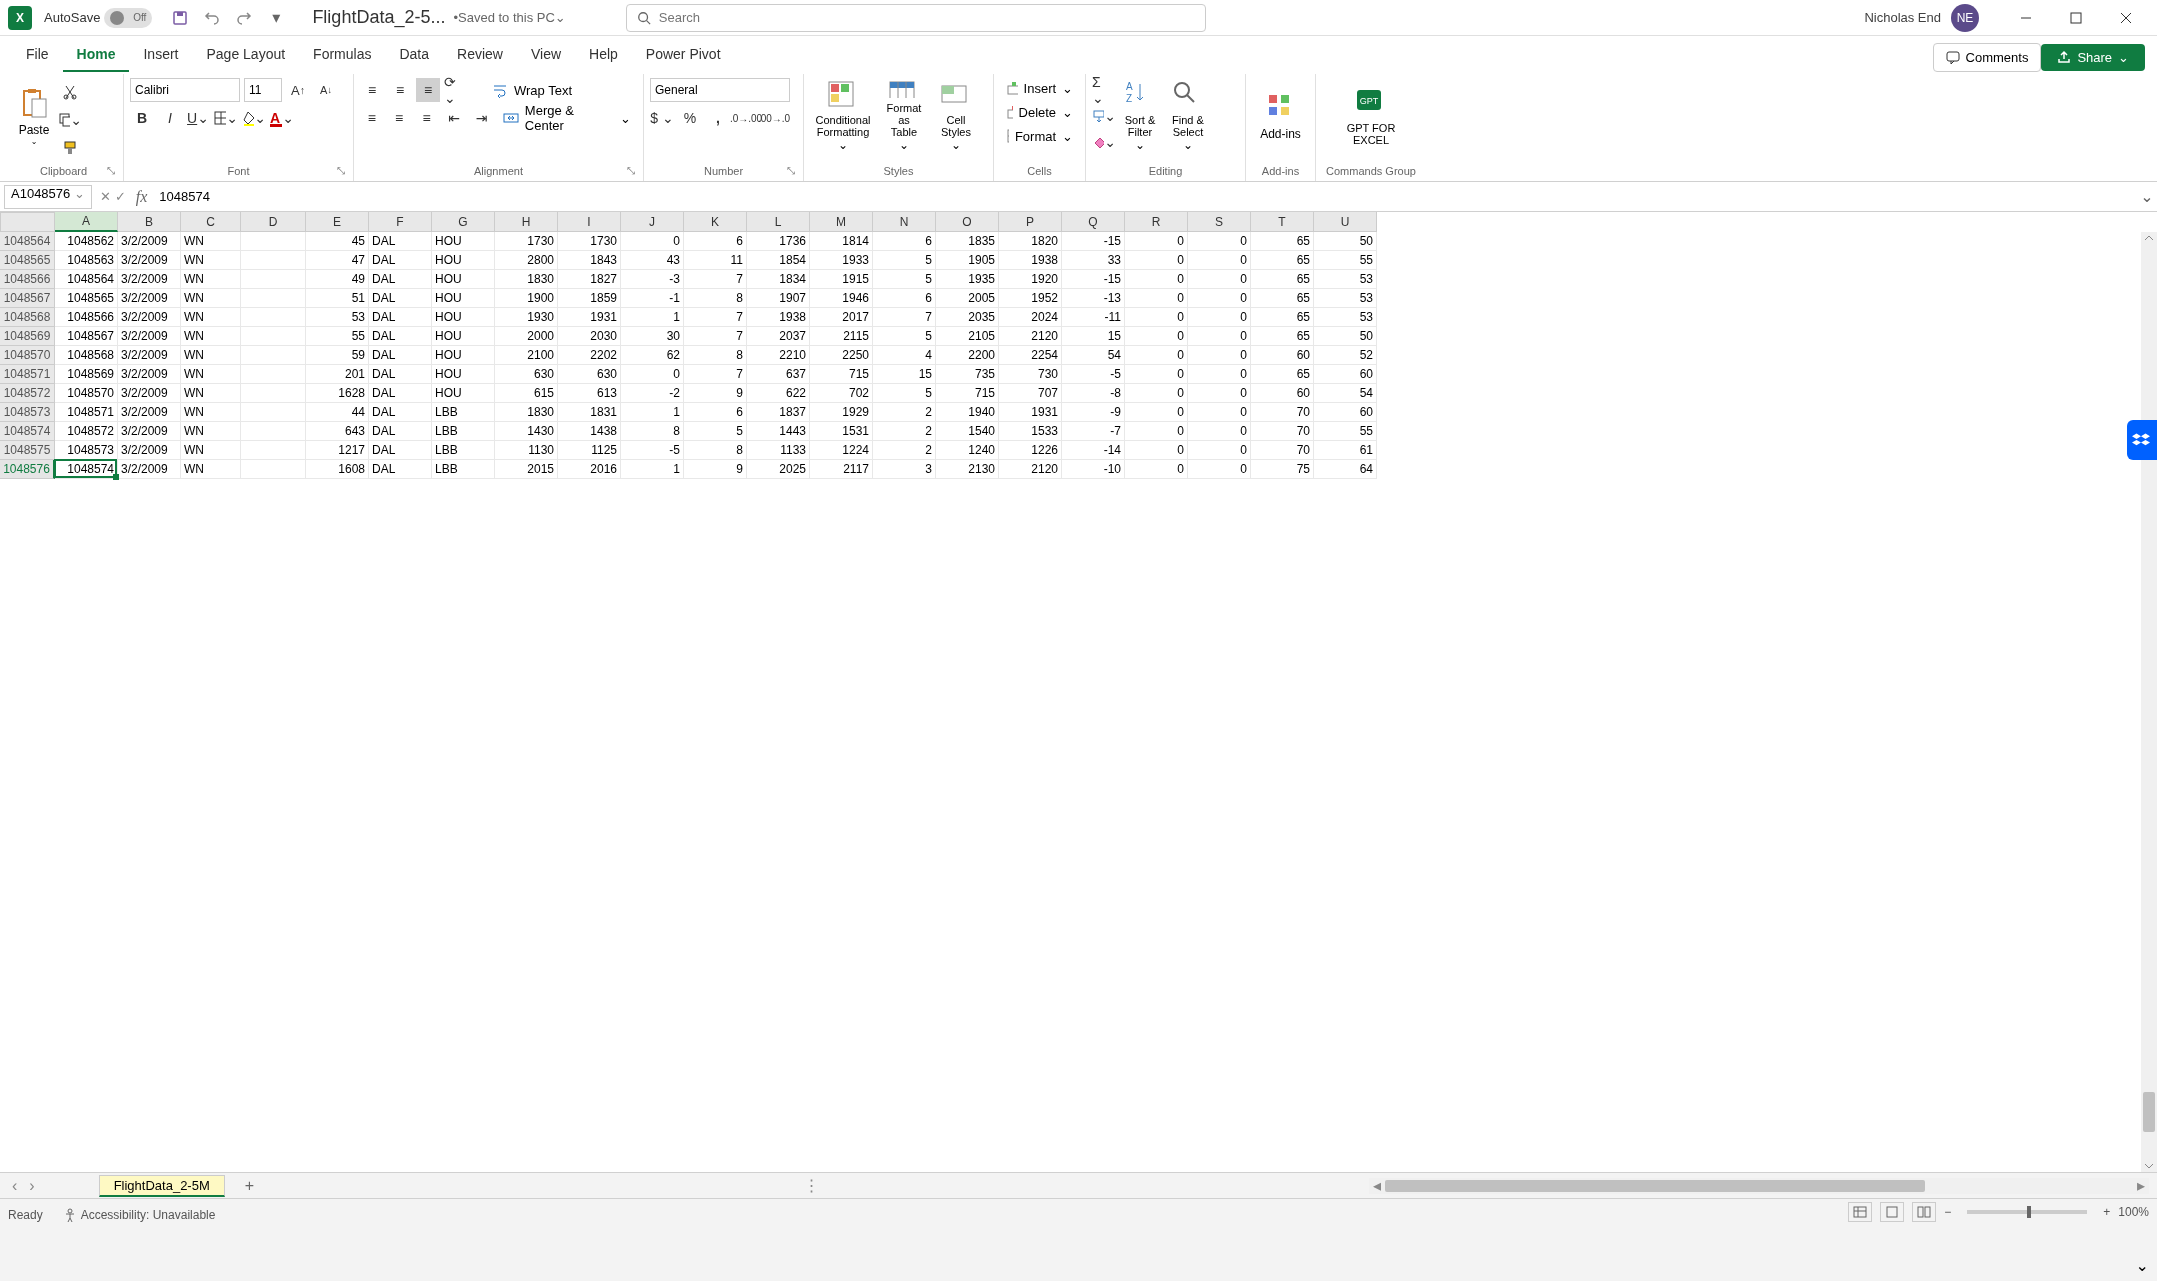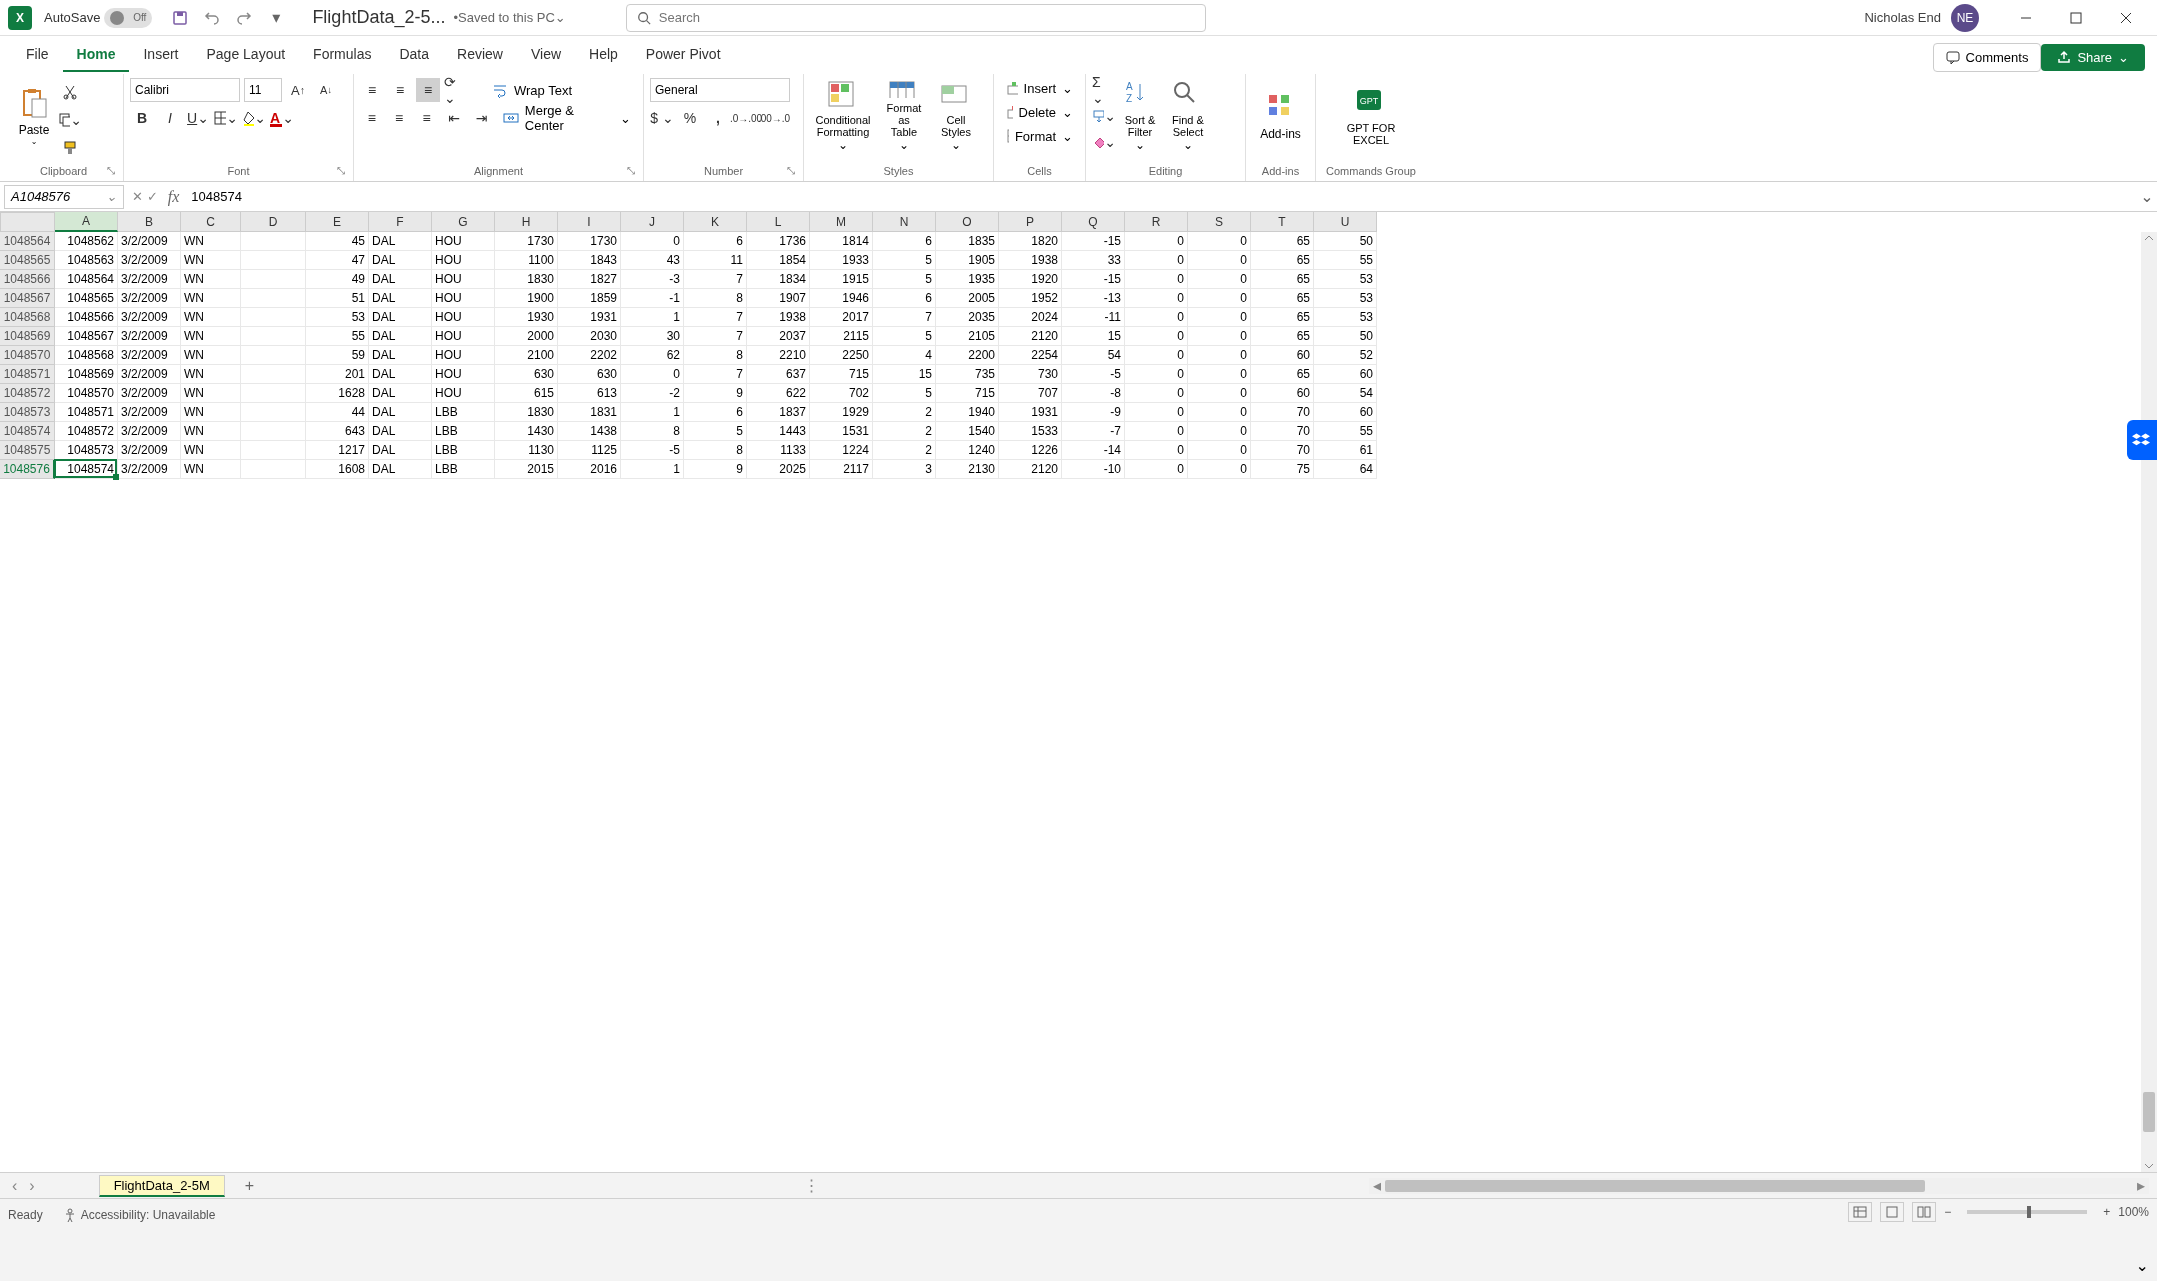--- a/index.html
+++ b/index.html
@@ -42,21 +42,21 @@
 .ribbon-big-btn svg, .ribbon-big-btn .icon-box { width: 32px; height: 32px; margin-bottom: 4px; }
 .ribbon-small-btn { width: 24px; height: 24px; display: flex; align-items: center; justify-content: center; cursor: pointer; font-size: 14px; color: #333; }
 .font-name { width: 110px; height: 24px; border: 1px solid #ccc; font-size: 12px; padding: 0 4px; }
 .font-size { width: 38px; height: 24px; border: 1px solid #ccc; font-size: 12px; padding: 0 4px; }
 .number-format { width: 140px; height: 24px; border: 1px solid #ccc; font-size: 12px; padding: 0 4px; }
 .ribbon-text-btn { display: flex; align-items: center; gap: 6px; padding: 2px 6px; font-size: 13px; cursor: pointer; height: 24px; }
 .ribbon-collapse { position: absolute; right: 8px; bottom: 6px; cursor: pointer; }
 
 
 .formula-row { height: 30px; background: #fff; display: flex; align-items: center; border-bottom: 1px solid #d0d0d0; }
-.name-box { width: 120px; border: 1px solid #ccc; height: 24px; margin: 0 4px; font-size: 13px; padding: 0 6px; display: flex; align-items: center; justify-content: space-between; font-style: italic; }
+.name-box { width: 88px; border: 1px solid #ccc; height: 24px; margin: 0 4px; font-size: 13px; padding: 0 6px; display: flex; align-items: flex-start; justify-content: space-between; }
 .fx-icons { display: flex; gap: 4px; padding: 0 4px; color: #888; font-size: 13px; }
 .fx-label { font-style: italic; color: #666; padding: 0 6px; font-family: serif; }
 .formula-input { flex: 1; border: none; outline: none; font-size: 13px; padding: 0 6px; }
 .formula-expand { width: 20px; color: #666; cursor: pointer; text-align: center; }
 
 
 .grid-area { position: relative; height: 960px; background: #fff; display: flex; }
 .corner-box { width: 55px; height: 20px; background: #e8e8e8; border: 1px solid #ccc; }
 .col-headers { display: flex; height: 20px; }
 .col-header { height: 20px; background: #e8e8e8; border-right: 1px solid #ccc; border-bottom: 1px solid #ccc; text-align: center; font-size: 12px; color: #333; display: flex; align-items: center; justify-content: center; }
@@ -499,21 +499,21 @@
             <div class="cell num">0</div>
             <div class="cell num">65</div>
             <div class="cell num">50</div>
             <div class="cell num">1048563</div>
             <div class="cell txt">3/2/2009</div>
             <div class="cell txt">WN</div>
             <div class="cell txt"></div>
             <div class="cell num">47</div>
             <div class="cell txt">DAL</div>
             <div class="cell txt">HOU</div>
-            <div class="cell num">1100</div>
+            <div class="cell num">2800</div>
             <div class="cell num">1843</div>
             <div class="cell num">43</div>
             <div class="cell num">11</div>
             <div class="cell num">1854</div>
             <div class="cell num">1933</div>
             <div class="cell num">5</div>
             <div class="cell num">1905</div>
             <div class="cell num">1938</div>
             <div class="cell num">33</div>
             <div class="cell num">0</div>

